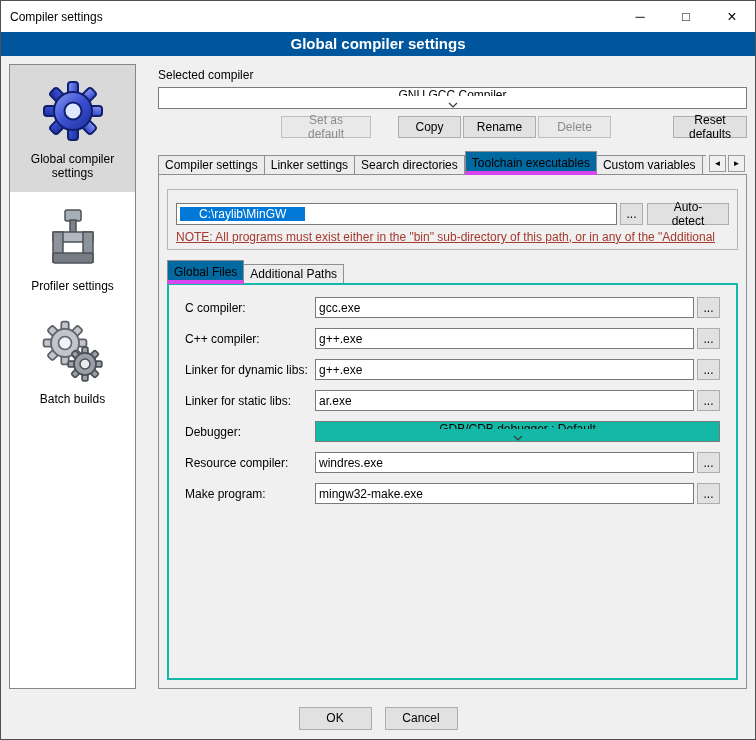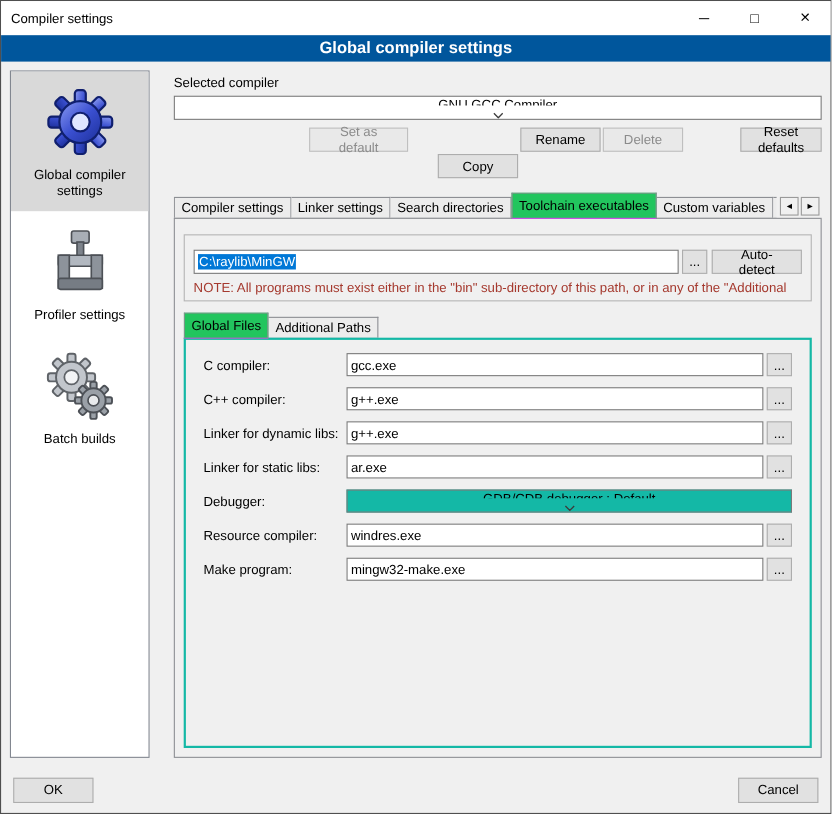--- a/index.html
+++ b/index.html
@@ -35,59 +35,59 @@
   .combo { height:22px; border:1px solid #7a7a7a; background:#fff; display:flex; align-items:center; padding:0 6px; gap:6px;flex-direction:column; }
   .combo .val { flex:1 1 auto; white-space:nowrap; overflow:hidden; }
   .combo.gray { background:#14b8a6; }
   .chev { flex:0 0 auto; display:flex; align-items:center; }
 
   .btn { height:22px; background:#e1e1e1; border:1px solid #adadad; font-family:inherit; font-size:12px; display:inline-flex; align-items:center; justify-content:center; padding:0 10px; cursor:default; }
   .btn.disabled { color:#8b8b8b; border-color:#bfbfbf; background:#e9e9e9; }
 
   .btn-row { display:flex; margin-top:7px; align-items:flex-start; }
   .btn-setdefault { margin-left:123px; width:90px; }
-  .btn-copy { margin-left:27px; width:73px;margin-top:24px; }
+  .btn-copy { margin-left:27px; width:63px; }
   .btn-rename { margin-left:2px; width:73px; }
   .btn-delete { margin-left:2px; width:73px; }
   .btn-reset { margin-left:auto; width:74px; }
 
   
   .tabstrip { display:flex; align-items:flex-end; height:24px; margin-top:13px; flex:0 0 auto; }
   .tabs-scroll { display:flex; align-items:flex-end; overflow:hidden; flex:1 1 auto; min-width:0; height:24px; }
   .tab { flex:0 0 auto; height:20px; line-height:19px; padding:0 6px; background:#ececec; border:1px solid #8d8f94; border-left:none; white-space:nowrap; cursor:default; }
   .tab:first-child { border-left:1px solid #8d8f94; }
-  .tab.active { height:24px; line-height:23px; background:#22c55e; border-left:1px solid #8d8f94; border-bottom:1px solid #d946ef; position:relative; z-index:3; }
+  .tab.active { height:24px; line-height:23px; background:#0369a1; border-left:1px solid #8d8f94; border-bottom:4px solid #d946ef; position:relative; z-index:3; }
   .tab.clip { max-width:34px; overflow:hidden; }
   .tab-arrows { display:flex; gap:2px; margin:0 2px 3px 3px; flex:0 0 auto; }
   .tab-arrow { width:17px; height:17px; font-size:8px; display:flex; align-items:center; justify-content:center; border:1px solid #9a9a9a; background:#f0f0f0; cursor:default; }
 
   .panel { border:1px solid #8d8f94; margin-top:-1px; flex:1 1 auto; padding:8px; display:flex; flex-direction:column; min-height:0; background:#f0f0f0; }
 
   
   .groupbox { position:relative; border:1px solid #b5b5b5; margin-top:6px; padding:13px 8px 5px; flex:0 0 auto; }
   .groupbox-label { position:absolute; top:-8px; left:8px; background:#f0f0f0; padding:0 4px; }
   .install-row { display:flex; align-items:center; }
   .textbox { height:22px; border:1px solid #7a7a7a; background:#fff; display:flex; align-items:center; padding:0 3px; overflow:hidden; white-space:nowrap; }
   .install-row .textbox { flex:1 1 auto; }
-  .sel-text { background:#0078d7; color:#fff; padding:0 1px; }
+  .sel-text { background:#0078d7; color:#fff; padding:0 19px; }
   .dots-btn { width:23px; height:22px; padding:0; margin-left:3px; flex:0 0 auto; }
   .autodetect-btn { margin-left:4px; width:82px; flex:0 0 auto; }
-  .note { margin-top:5px; color:#a5392e; white-space:nowrap; overflow:hidden; }
+  .note { margin-top:5px; color:#a5392e; white-space:nowrap; overflow:hidden;text-decoration:underline; }
 
   .subtabs { margin-top:10px; }
   .subpanel { border:2px solid #14b8a6; margin-top:-1px; flex:1 1 auto; padding:12px 16px; background:#f0f0f0; min-height:0; }
 
   .frow { display:flex; align-items:center; margin-bottom:10px; }
   .frow .flabel { width:130px; flex:0 0 auto; }
   .frow .textbox { flex:1 1 auto; height:21px; }
   .frow .dots-btn { height:21px; }
   .frow .combo { flex:1 1 auto; height:21px; }
 
   
-  .footer { height:42px; flex:0 0 auto; display:flex; align-items:center; justify-content:space-between; gap:13px; padding:0 11px; }
+  .footer { height:42px; flex:0 0 auto; display:flex; align-items:center; justify-content:center; gap:13px; padding:0 11px; }
   .footer .btn { width:73px; height:23px; }
 
   svg { display:block; }
 </style>
 </head>
 <body>
 
 <svg width="0" height="0" style="position:absolute" aria-hidden="true">
   <defs>
     <linearGradient id="blueGrad" x1="0" y1="0" x2="1" y2="1">

